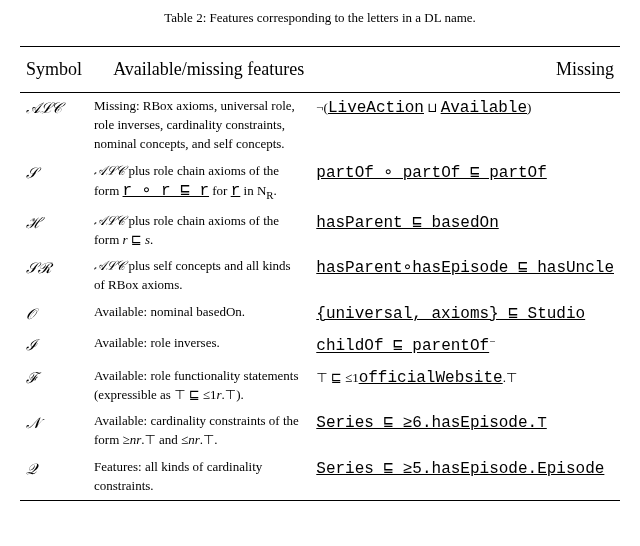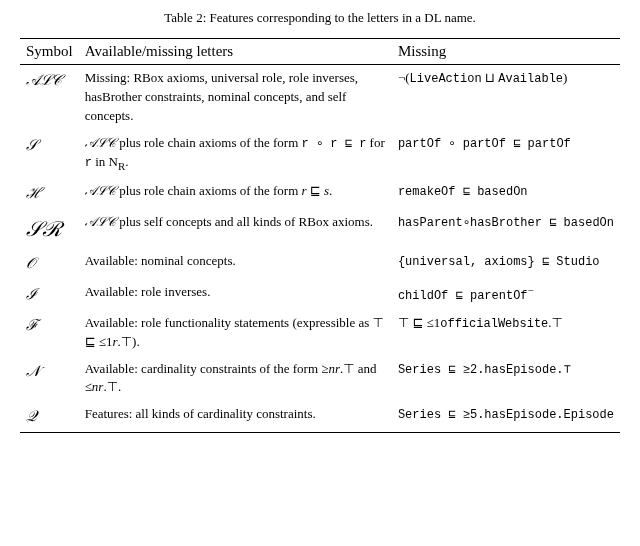--- a/index.html
+++ b/index.html
@@ -10,37 +10,37 @@
       width: 640px;
       min-height: 546px;
       display: flex;
       flex-direction: column;
       align-items: center;
       padding: 10px 20px;
     }
     .table-caption {
       text-align: center;
       font-size: 13px;
-      margin-bottom: 12px;
+      margin-bottom: 20px;
       width: 100%;
     }
     table {
       width: 100%;
       border-collapse: collapse;
       border-top: 1.5px solid #000;
       border-bottom: 1.5px solid #000;
     }
     thead tr {
       border-bottom: 1px solid #000;
     }
     th {
       font-weight: normal;
-      text-align: left;
-      padding: 4px 6px;
-      font-size: 15px;
+      text-align: right;
+      padding: 12px 6px;
+      font-size: 18px;
       vertical-align: bottom;
     }
     td {
       padding: 4px 6px;
       vertical-align: top;
       font-size: 13px;
       line-height: 1.45;
     }
     td:first-child {
       font-style: italic;
@@ -50,76 +50,77 @@
     }
     td.example {
       white-space: nowrap;
       font-family: 'Times New Roman', Times, serif;
     }
     tr + tr td {
       border-top: none;
     }
     code {
       font-family: 'Courier New', monospace;
-      font-size: 12px;
+      font-size: 16px;
+      text-decoration: underline;
     }
   </style>
 </head>
 <body>
 
 <div class="table-caption">Table 2: Features corresponding to the letters in a DL name.</div>
 
 <table>
   <thead>
     <tr>
       <th>Symbol</th>
-      <th>Available/missing letters</th>
+      <th>Available/missing features</th>
       <th>Missing</th>
     </tr>
   </thead>
   <tbody id="table-body">
   <tr>
         <td><span style="font-style:italic;font-family:&quot;Times New Roman&quot;,serif;font-size:15px;">𝒜ℒ𝒞</span></td>
-        <td>Missing: RBox axioms, universal role, role inverses, hasBrother constraints, nominal concepts, and self concepts.</td>
+        <td>Missing: RBox axioms, universal role, role inverses, cardinality constraints, nominal concepts, and self concepts.</td>
         <td class="example">¬(<code>LiveAction</code> ⊔ <code>Available</code>)</td>
       </tr>
       <tr>
         <td><span style="font-style:italic;font-size:15px;">𝒮</span></td>
         <td><span style="font-style:italic;">𝒜ℒ𝒞</span> plus role chain axioms of the form <code>r ∘ r ⊑ r</code> for <code>r</code> in N<sub>R</sub>.</td>
         <td class="example"><code>partOf ∘ partOf ⊑ partOf</code></td>
       </tr>
       <tr>
         <td><span style="font-style:italic;font-size:15px;">ℋ</span></td>
         <td><span style="font-style:italic;">𝒜ℒ𝒞</span> plus role chain axioms of the form <span style="font-style:italic;">r</span> ⊑ <span style="font-style:italic;">s</span>.</td>
-        <td class="example"><code>remakeOf ⊑ basedOn</code></td>
+        <td class="example"><code>hasParent ⊑ basedOn</code></td>
       </tr>
       <tr>
-        <td><span style="font-size:21px;">𝒮ℛ</span></td>
+        <td><span style="font-size:15px;">𝒮ℛ</span></td>
         <td><span style="font-style:italic;">𝒜ℒ𝒞</span> plus self concepts and all kinds of RBox axioms.</td>
-        <td class="example"><code>hasParent∘hasBrother ⊑ basedOn</code></td>
+        <td class="example"><code>hasParent∘hasEpisode ⊑ hasUncle</code></td>
       </tr>
       <tr>
         <td><span style="font-style:italic;font-size:15px;">𝒪</span></td>
-        <td>Available: nominal concepts.</td>
+        <td>Available: nominal basedOn.</td>
         <td class="example"><code>{universal, axioms} ⊑ Studio</code></td>
       </tr>
       <tr>
         <td><span style="font-style:italic;font-size:15px;">ℐ</span></td>
         <td>Available: role inverses.</td>
         <td class="example"><code>childOf ⊑ parentOf</code><sup>−</sup></td>
       </tr>
       <tr>
         <td><span style="font-style:italic;font-size:15px;">ℱ</span></td>
         <td>Available: role functionality statements (expressible as ⊤ ⊑ ≤1<span style="font-style:italic;">r</span>.⊤).</td>
         <td class="example">⊤ ⊑ ≤1<code>officialWebsite</code>.⊤</td>
       </tr>
       <tr>
         <td><span style="font-style:italic;font-size:15px;">𝒩</span></td>
         <td>Available: cardinality constraints of the form ≥<span style="font-style:italic;">nr</span>.⊤ and ≤<span style="font-style:italic;">nr</span>.⊤.</td>
-        <td class="example"><code>Series ⊑ ≥2.hasEpisode.⊤</code></td>
+        <td class="example"><code>Series ⊑ ≥6.hasEpisode.⊤</code></td>
       </tr>
       <tr>
         <td><span style="font-style:italic;font-size:15px;">𝒬</span></td>
         <td>Features: all kinds of cardinality constraints.</td>
         <td class="example"><code>Series ⊑ ≥5.hasEpisode.Episode</code></td>
       </tr>
     </tbody>
 </table>
 
 </body></html>

